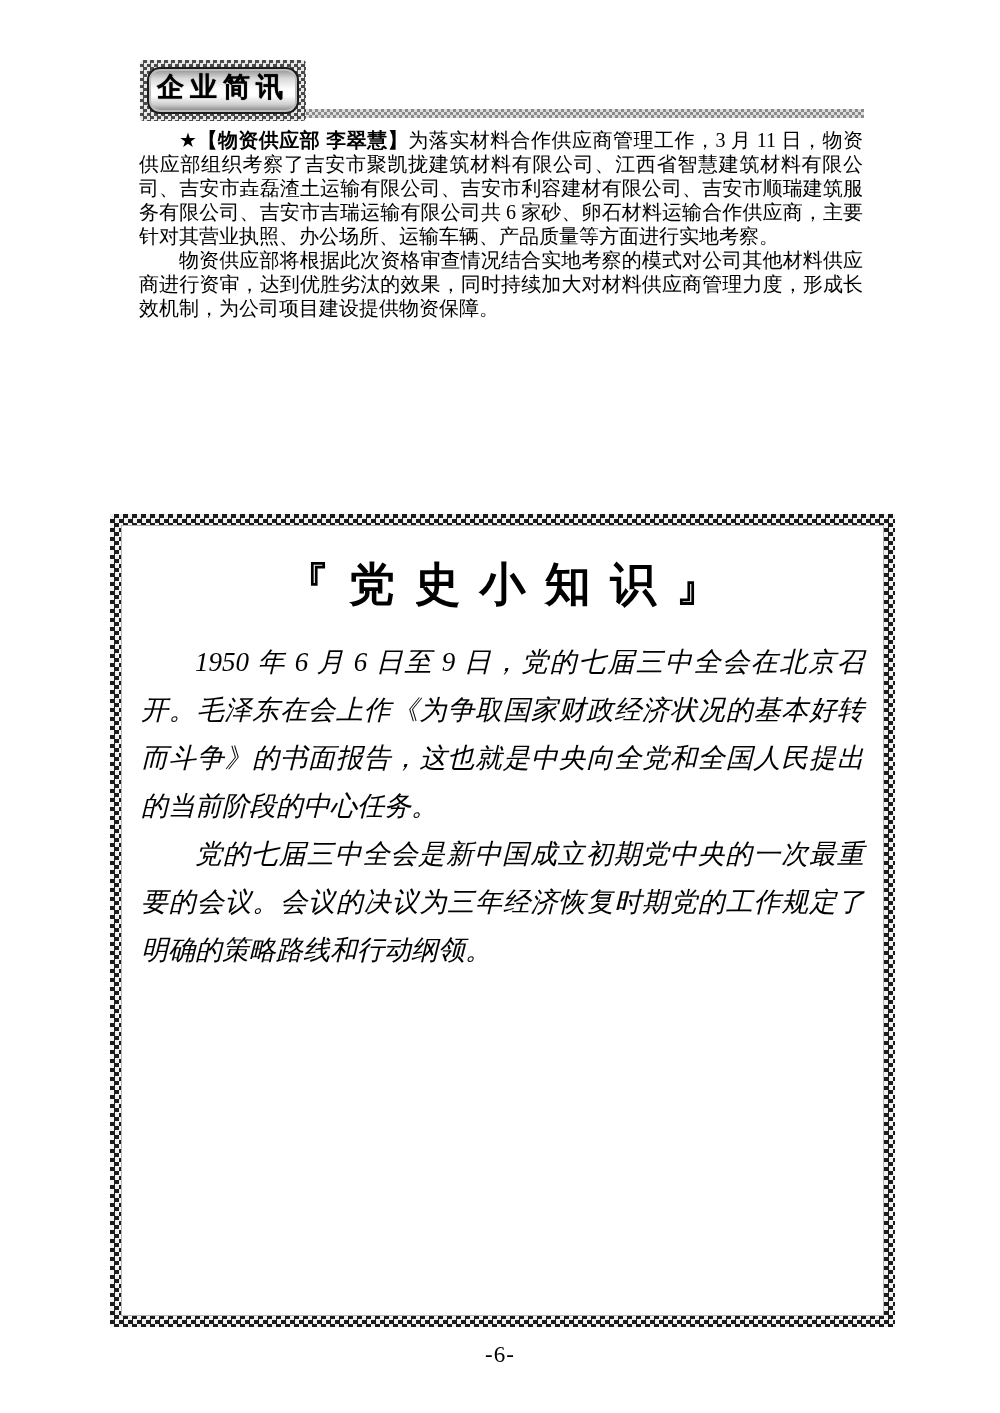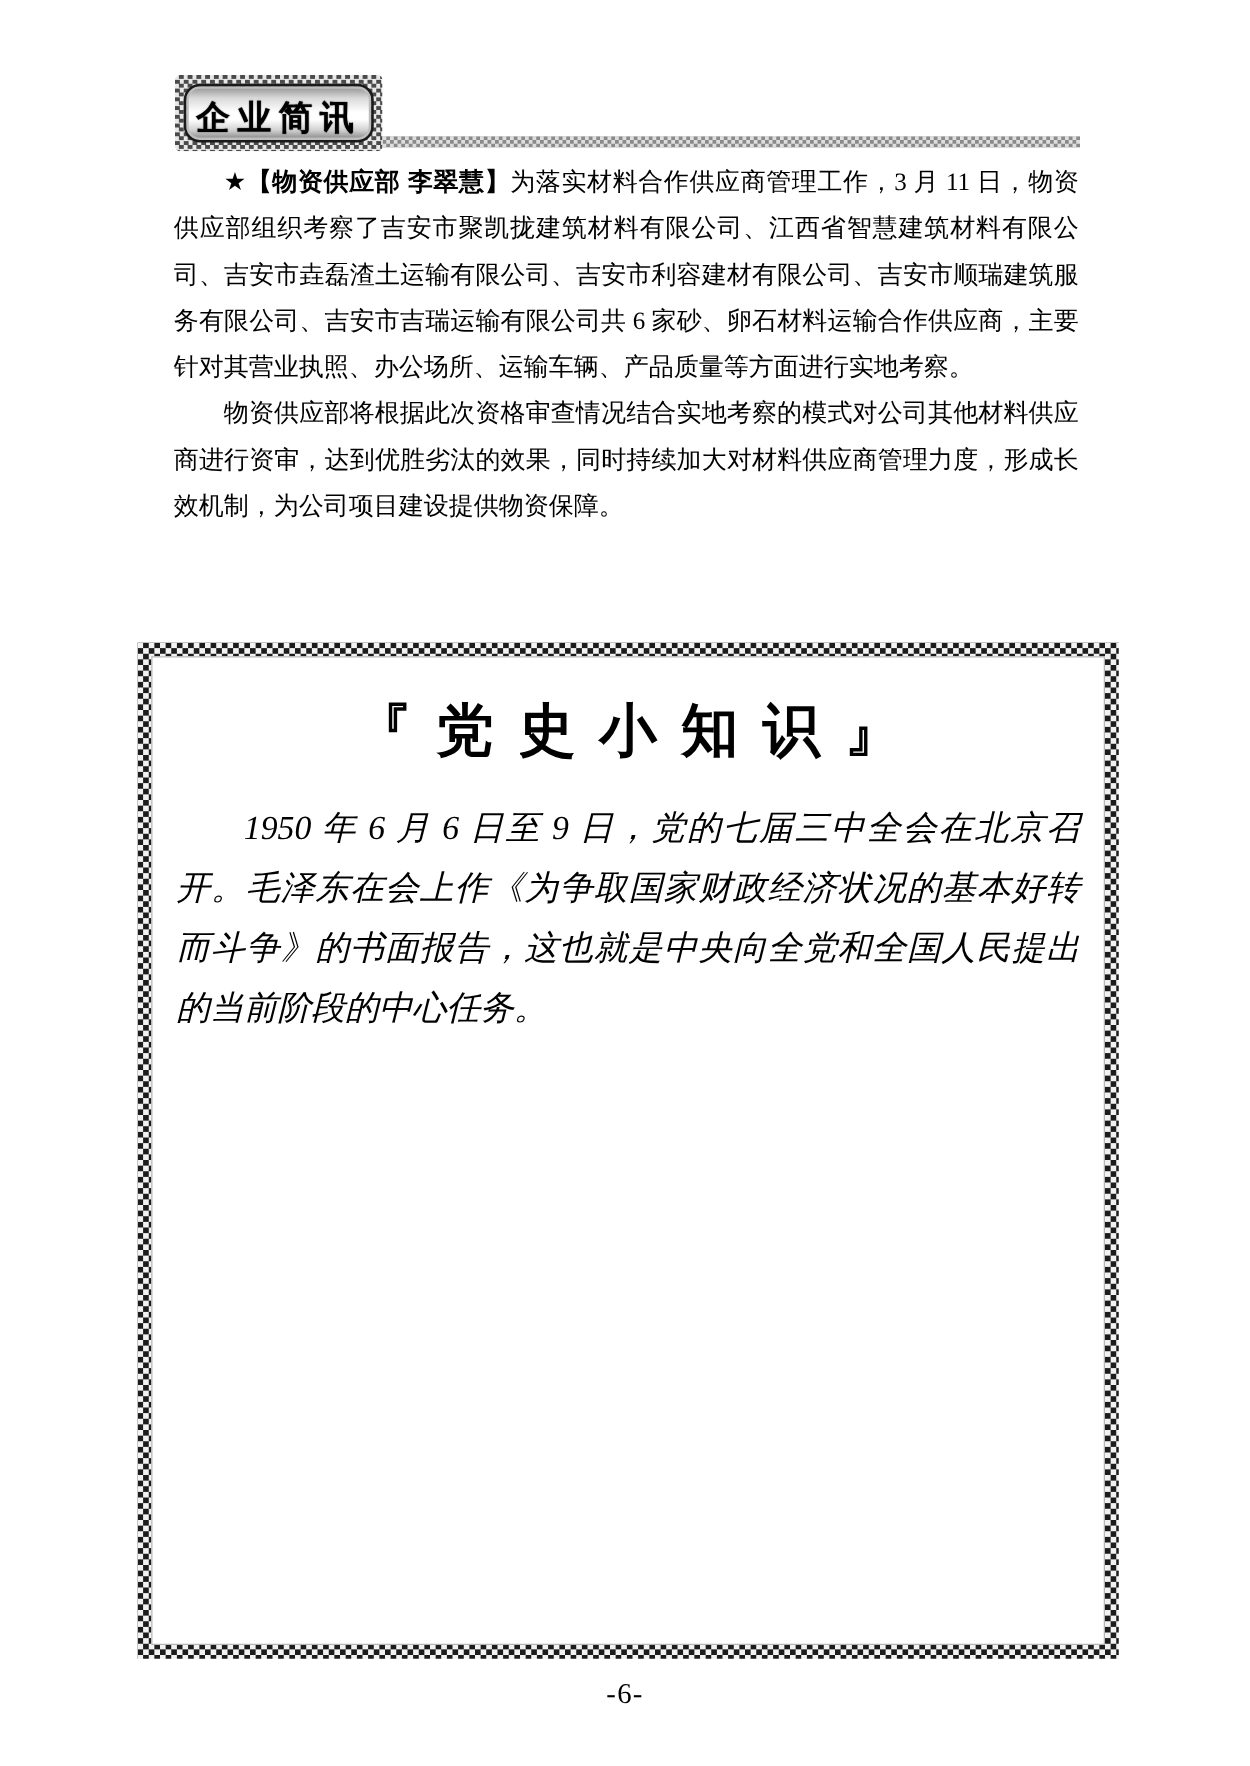--- a/index.html
+++ b/index.html
@@ -22,36 +22,36 @@
     padding:7px;
     background: conic-gradient(#4a4a4a 0 25%, #e8e8e8 0 50%, #4a4a4a 0 75%, #e8e8e8 0) 0 0 / 7px 7px;
     border-radius:4px;
   }
   .badge {
     width:152px; height:47px;
     border:2px solid #1a1a1a;
     border-radius:13px;
     background: linear-gradient(180deg,#8f8f8f 0%,#d9d9d9 22%,#ffffff 48%,#ffffff 62%,#d0d0d0 82%,#7e7e7e 100%);
     box-shadow: inset 0 0 0 2px #bdbdbd;
-    display:flex; align-items:flex-end; justify-content:center;
+    display:flex; align-items:flex-start; justify-content:center;
   }
   .badge span {
     font-family:"Liberation Sans","DejaVu Sans",sans-serif;
     font-weight:bold; font-size:27px; letter-spacing:6px; color:#000;
     text-shadow:0 0 1px #000;
   }
   .header-band {
     flex:1; height:9px; margin-bottom:3px;
     background: conic-gradient(#8a8a8a 0 25%, #dedede 0 50%, #8a8a8a 0 75%, #dedede 0) 0 0 / 6px 6px;
   }
 
   
   .news {
     position:absolute; left:139px; top:128px; width:724px;
-    font-size:20px; line-height:37px;
+    font-size:20px; line-height:24px;
     text-align:justify;
   }
   .news p { text-indent:2em; }
   .news b {
     font-family:"Liberation Sans","DejaVu Sans",sans-serif;
     font-weight:bold;
   }
 
   
   .party-box {
@@ -104,19 +104,20 @@
   <div class="news">
     <p><b>★【物资供应部 李翠慧】</b><span>为落实材料合作供应商管理工作，3 月 11 日，物资供应部组织考察了吉安市聚凯拢建筑材料有限公司、江西省智慧建筑材料有限公司、吉安市垚磊渣土运输有限公司、吉安市利容建材有限公司、吉安市顺瑞建筑服务有限公司、吉安市吉瑞运输有限公司共 6 家砂、卵石材料运输合作供应商，主要针对其营业执照、办公场所、运输车辆、产品质量等方面进行实地考察。</span></p>
     <p><span>物资供应部将根据此次资格审查情况结合实地考察的模式对公司其他材料供应商进行资审，达到优胜劣汰的效果，同时持续加大对材料供应商管理力度，形成长效机制，为公司项目建设提供物资保障。</span></p>
   </div>
 
   <div class="party-box">
     <div class="party-inner">
       <div class="party-title">『党史小知识』</div>
       <div class="party-text">
         <p>1950 年 6 月 6 日至 9 日，党的七届三中全会在北京召开。毛泽东在会上作《为争取国家财政经济状况的基本好转而斗争》的书面报告，这也就是中央向全党和全国人民提出的当前阶段的中心任务。</p>
+        <p>党的七届三中全会是新中国成立初期党中央的一次最重要的会议。会议的决议为三年经济恢复时期党的工作规定了明确的策略路线和行动纲领。</p>
       </div>
     </div>
   </div>
 
   <div class="footer">-6-</div>
 
 </div>
 
 </body></html>

